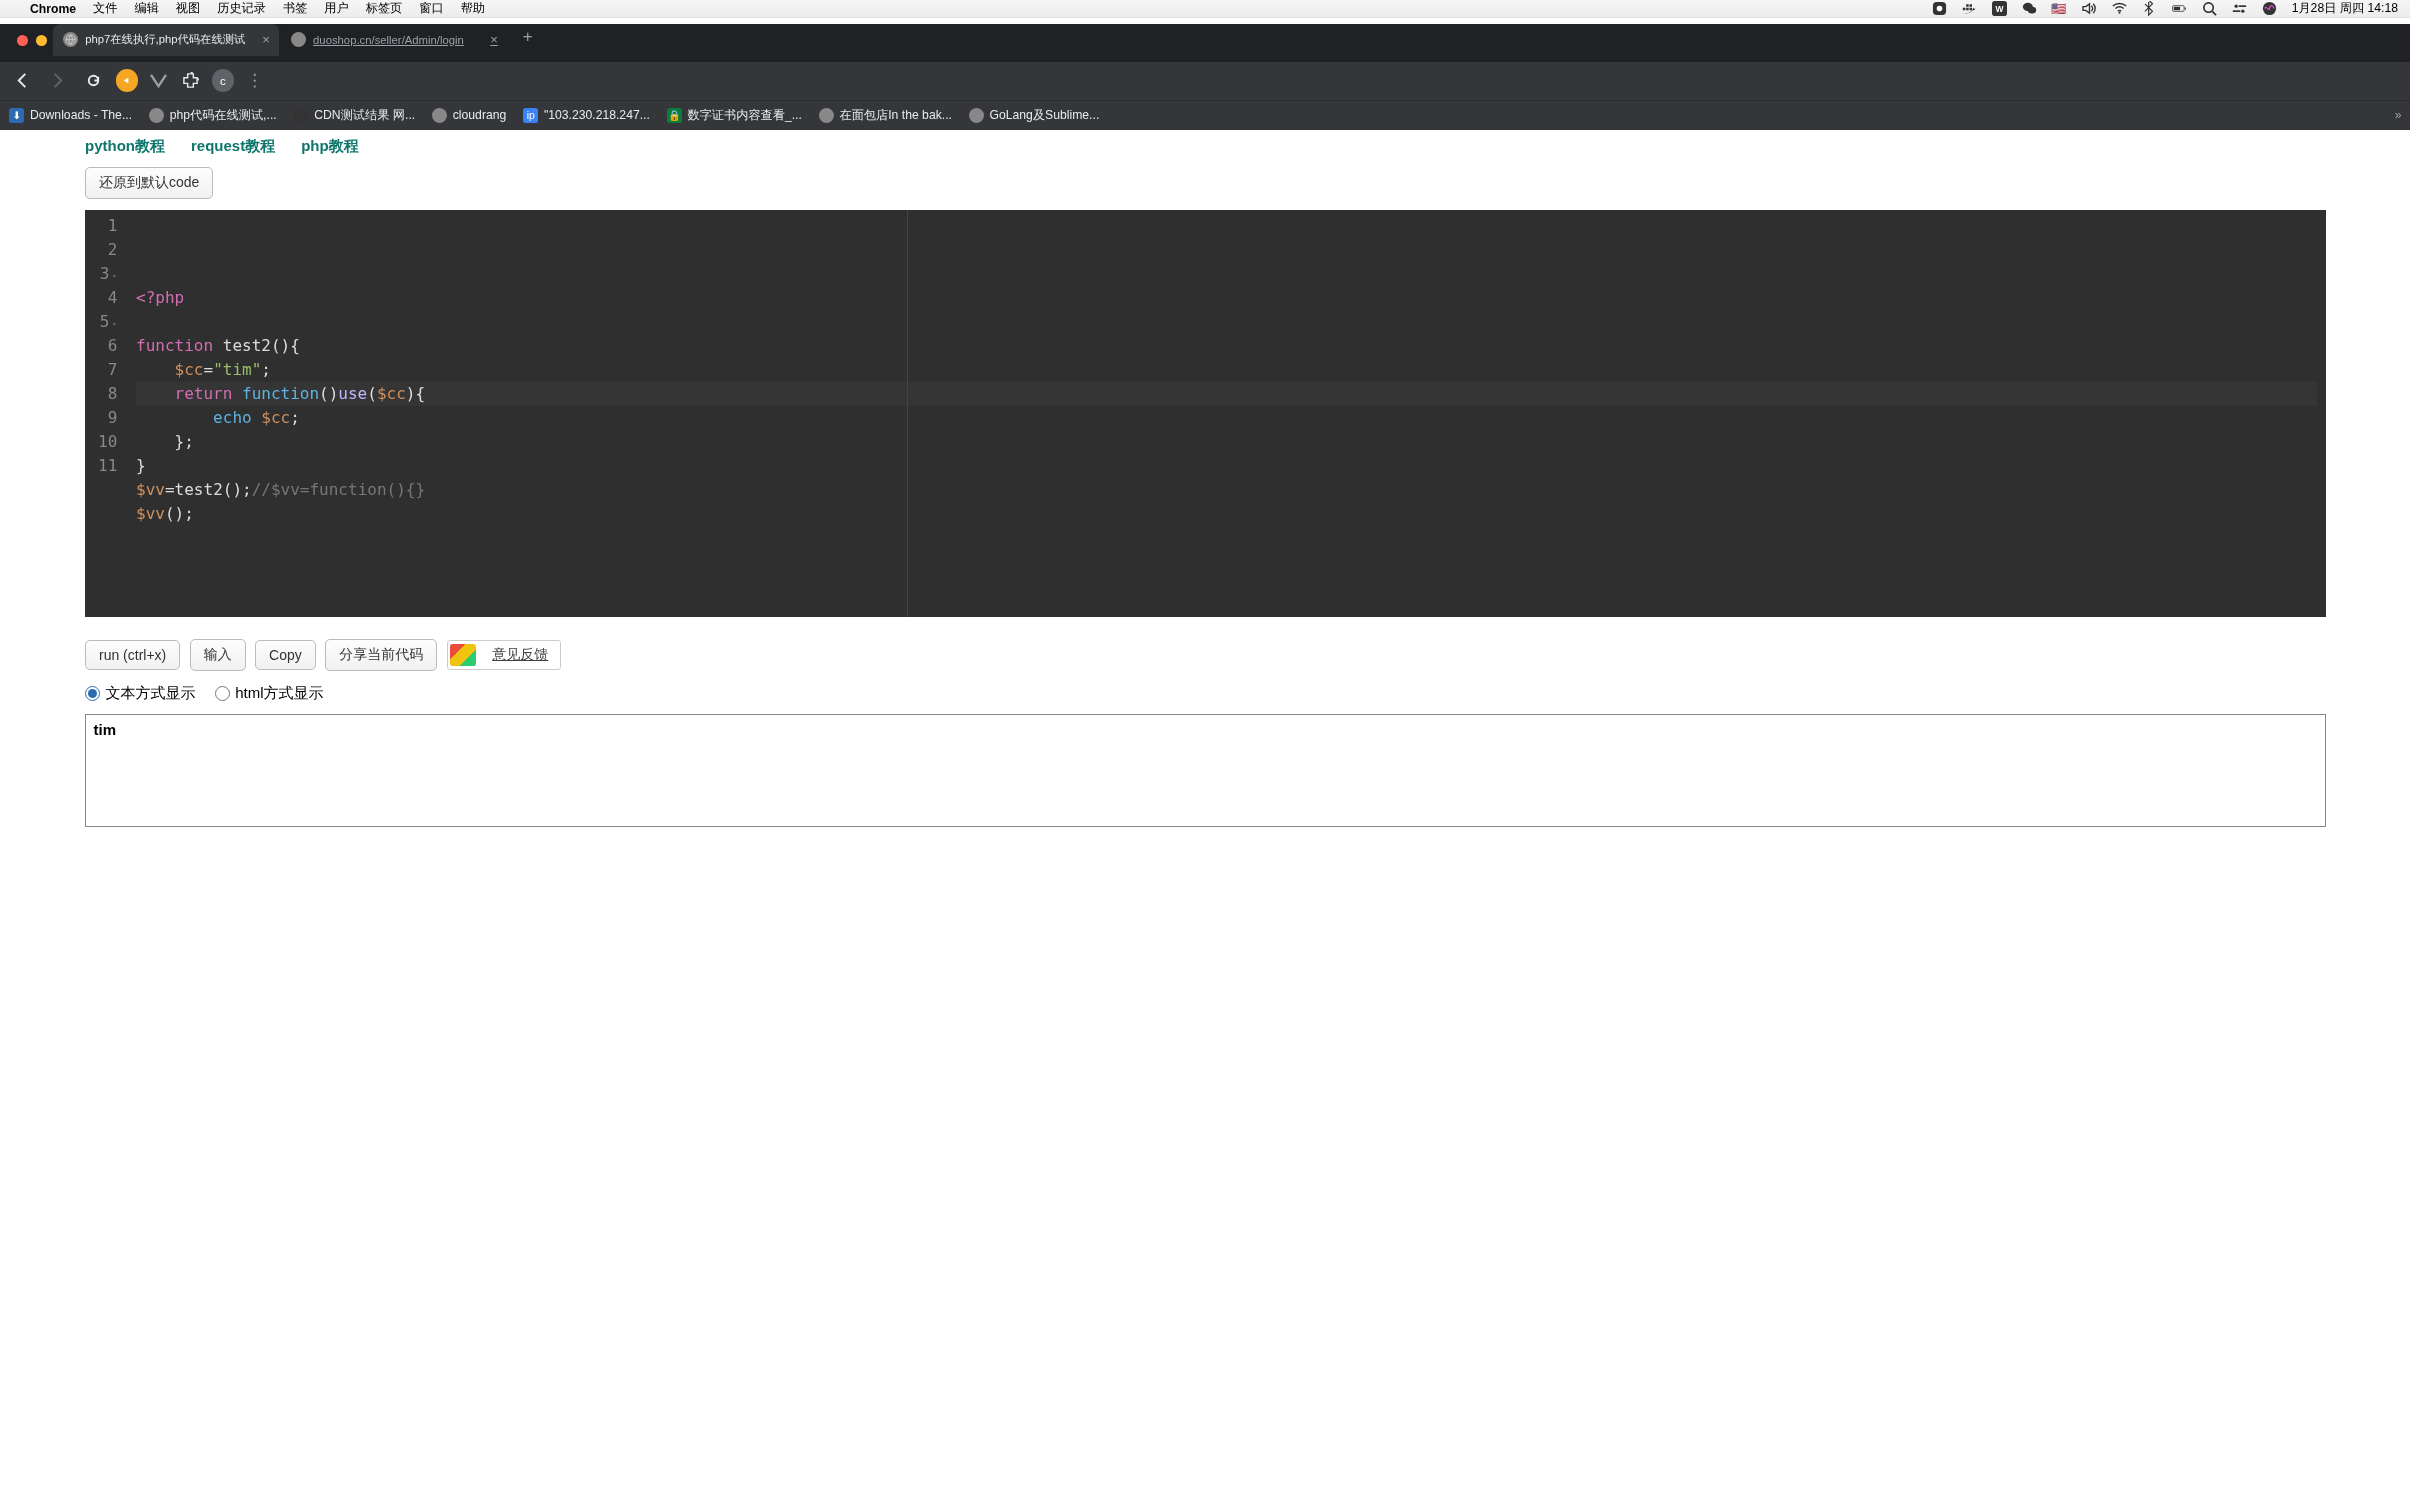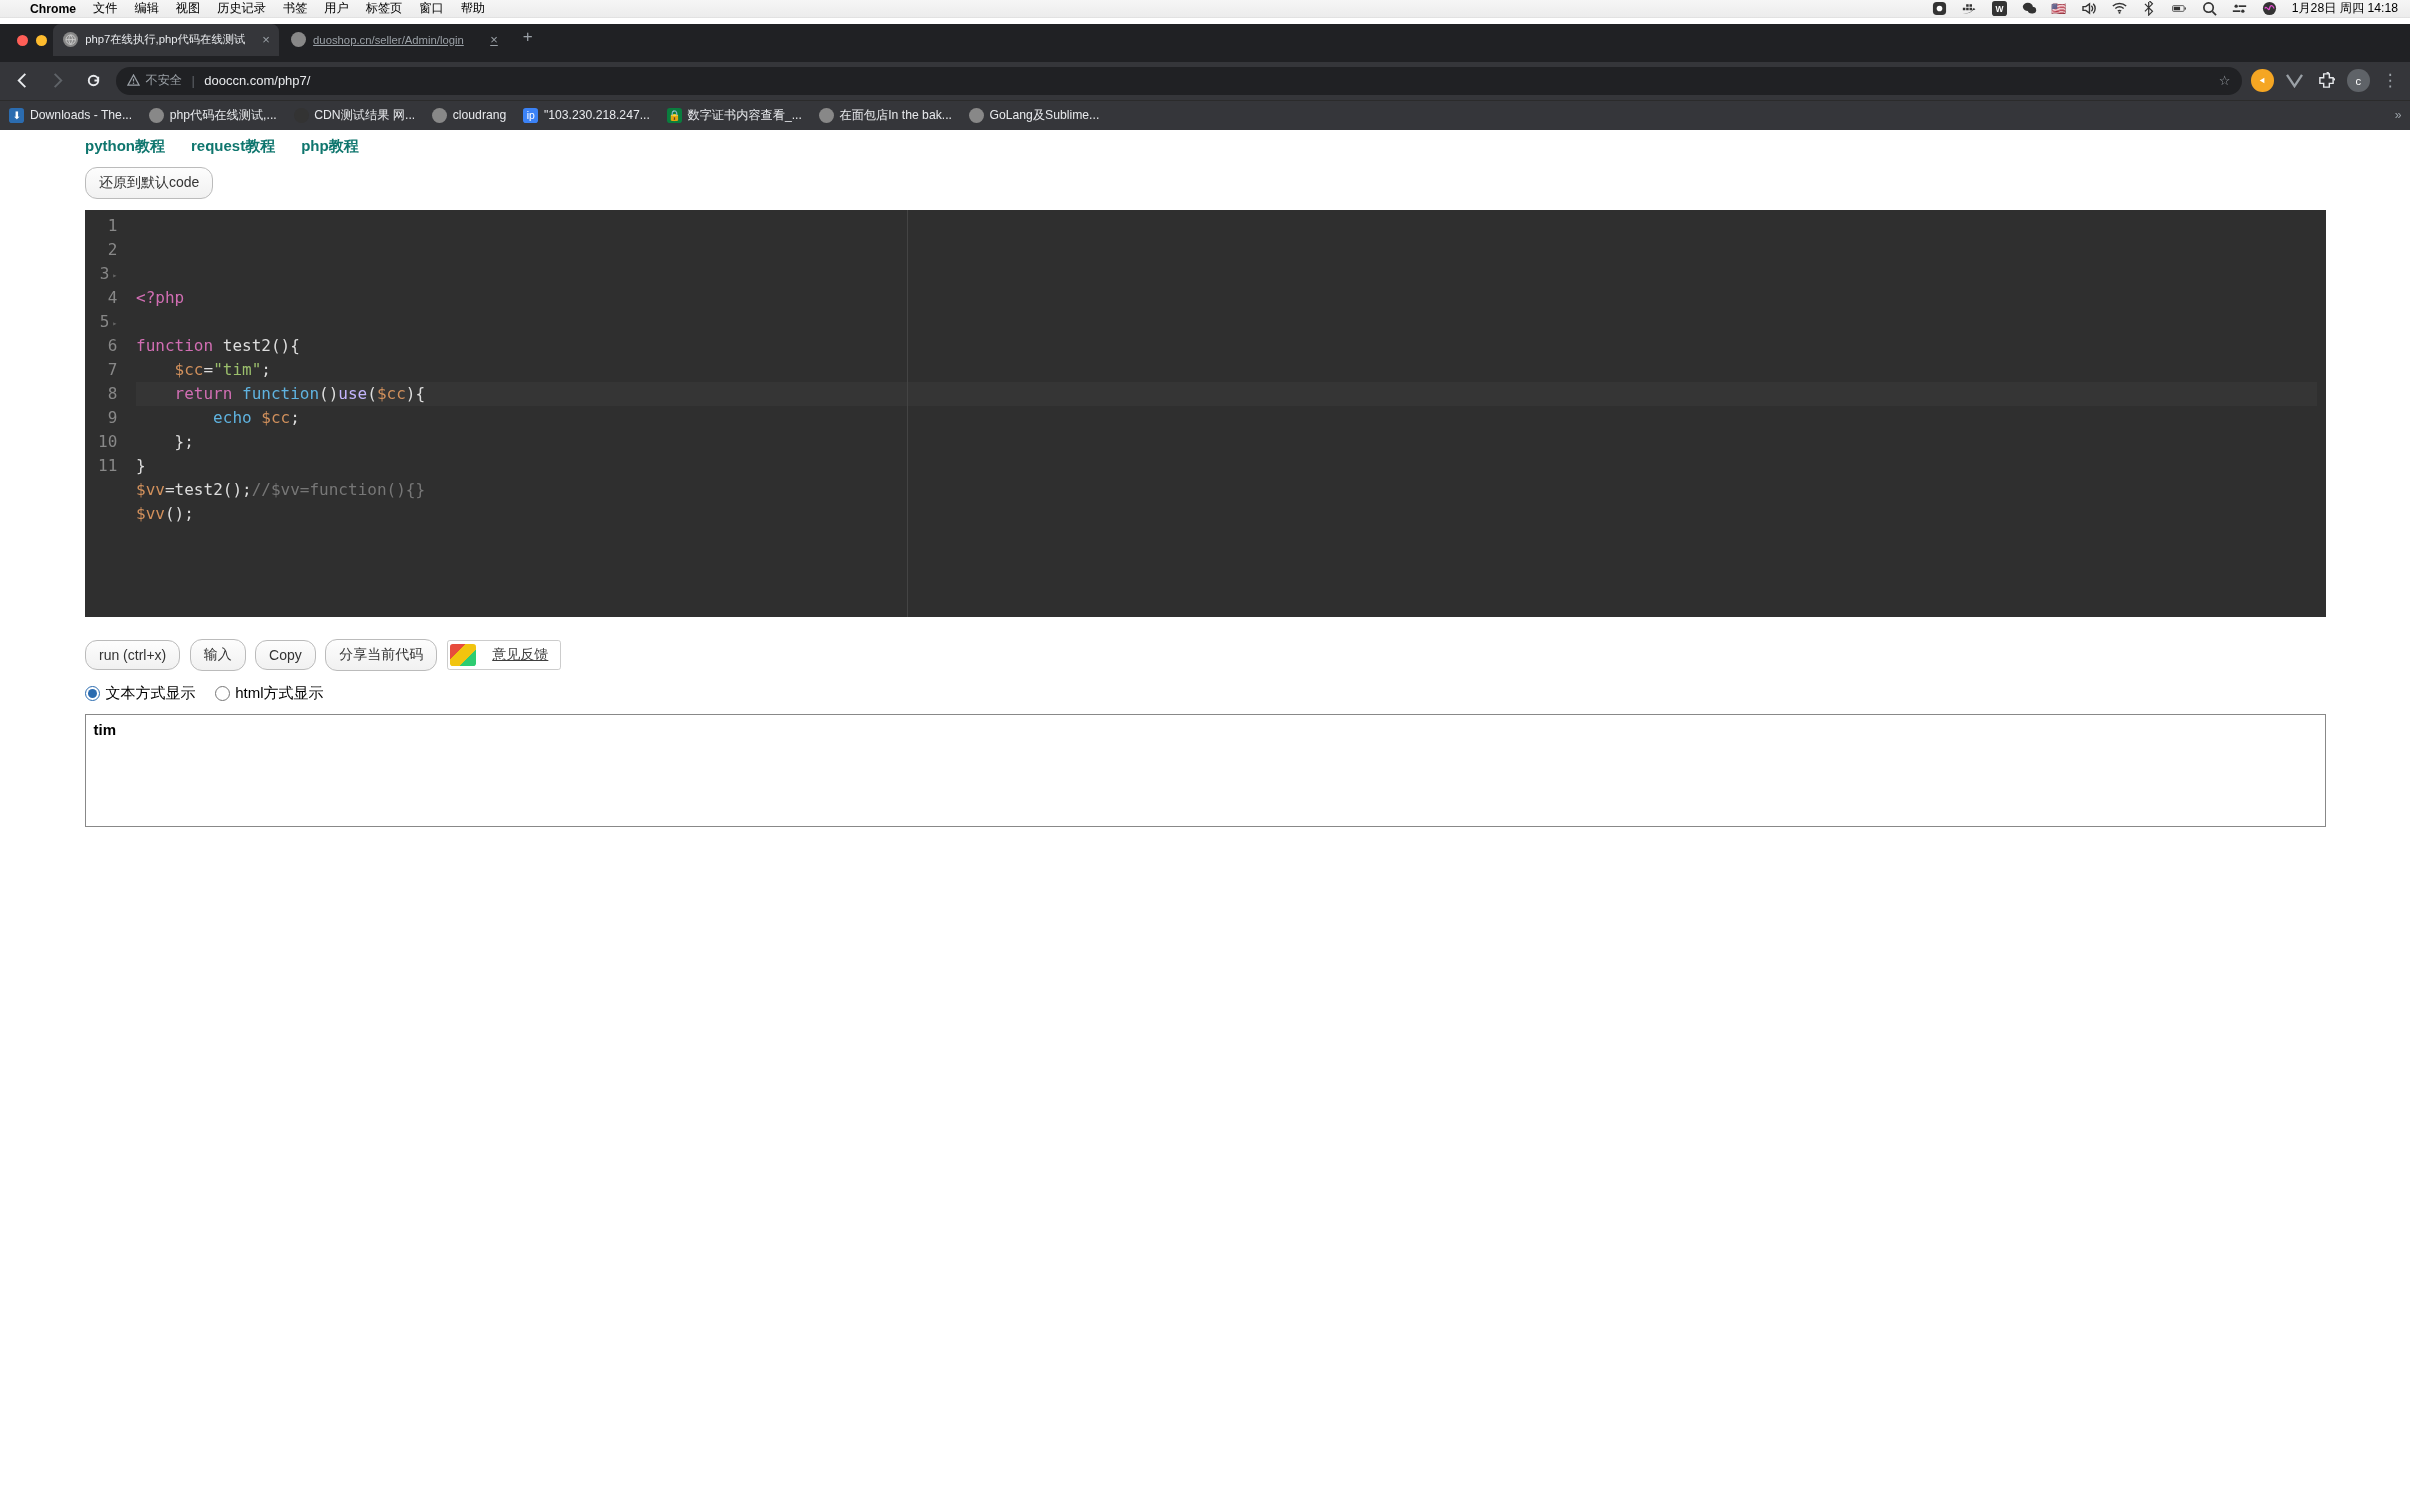--- a/index.html
+++ b/index.html
@@ -111,21 +111,21 @@
 
 .tutorial-links {
   display:flex; gap:26px; padding: 7.5px 85px 11.3px;
   font-size:15px; font-weight:600;
 }
 .tutorial-links a { color:#0f766e; text-decoration:none; }
 
 .reset-btn-wrap { padding: 0 85px 11.3px; }
 .btn {
   background: linear-gradient(#fdfdfd,#f1f1f1);
-  border:0.9px solid #bbb; border-radius:12px;
+  border:0.9px solid #bbb; border-radius:5px;
   padding:5.6px 13px; font-size:14px; color:#333;
   cursor:pointer;
 }
 
 
 .editor {
   margin: 0 85px;
   background:#2f2f2f;
   display:flex;
   font-family: Menlo, Consolas, monospace;
@@ -320,33 +320,20 @@
     <div class="navbtn">
         <svg width="17" height="17" viewBox="0 0 18 18">
           <path d="M6 2l7 7-7 7" stroke="#5f6368" stroke-width="2" fill="none"></path>
         </svg>
       </div>
     <div class="navbtn active">
         <svg width="17" height="17" viewBox="0 0 18 18">
           <path d="M14 9A5 5 0 114 9a5 5 0 0110 0m0-4v4h-4" stroke="#e8eaed" stroke-width="2" fill="none"></path>
         </svg>
       </div>
-    <div class="omnibox">
-      <span class="secure">
-        <svg width="13" height="13" viewBox="0 0 14 14">
-            <path d="M7 1L1 12h12z" stroke="#9aa0a6" stroke-width="1.3" fill="none"></path>
-            <line x1="7" y1="5" x2="7" y2="8" stroke="#9aa0a6" stroke-width="1.3"></line>
-            <circle cx="7" cy="10" r="0.8" fill="#9aa0a6"></circle>
-          </svg>
-        <span>不安全</span>
-      </span>
-      <span style="color:#5f6368">|</span>
-      <span class="url">dooccn.com/php7/</span>
-      <span class="star">☆</span>
-    </div>
     <div class="ext-icon" style="background:#f5a623;border-radius:50%">
         <svg width="13" height="13" viewBox="0 0 14 14">
           <circle cx="7" cy="7" r="6" fill="#f5a623"></circle>
           <path d="M4 7l5-3v6z" fill="#fff"></path>
         </svg>
       </div>
     <div class="ext-icon">
         <svg width="19" height="15" viewBox="0 0 20 16">
           <path d="M2 2l8 12L18 2" stroke="#9aa0a6" stroke-width="2.5" fill="none"></path>
         </svg>

